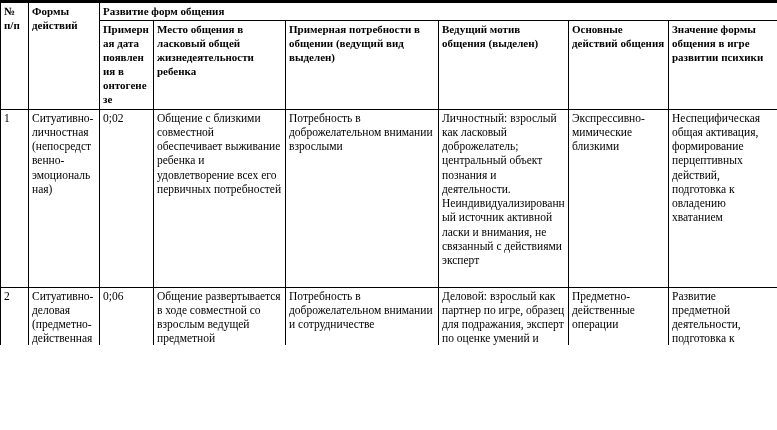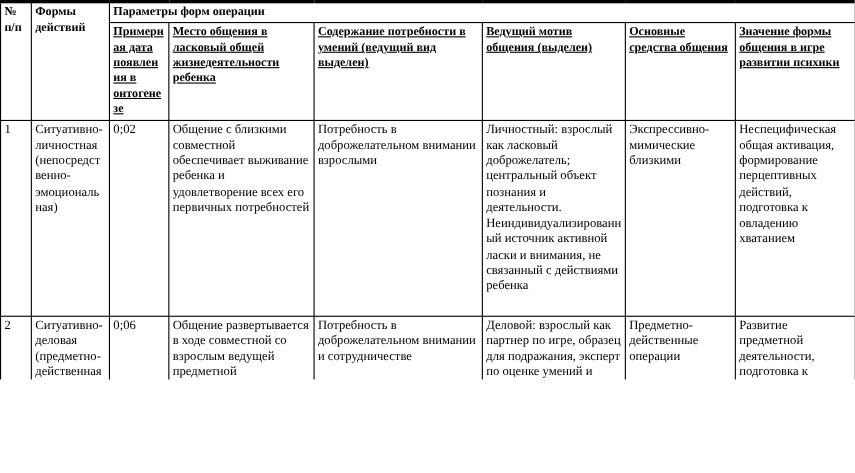--- a/index.html
+++ b/index.html
@@ -40,21 +40,21 @@
     font-weight: bold;
     font-size: 11px;
     line-height: 1.28;
   }
   table.comm-table td {
     font-weight: normal;
     font-size: 11.5px;
     line-height: 1.24;
   }
   tr.hdr-group  { height: 18px; }
-  tr.hdr-sub    { height: 80px; text-decoration: underline; }
+  tr.hdr-sub    { height: 80px; }
   tr.body-row-1 { height: 178px; }
   tr.body-row-2 { height: 147px; }
 </style>
 </head>
 <body>
 
 <div class="page">
   <table class="comm-table">
     <colgroup>
       <col style="width:28px">
@@ -63,39 +63,39 @@
       <col style="width:132px">
       <col style="width:153px">
       <col style="width:130px">
       <col style="width:100px">
       <col style="width:109px">
     </colgroup>
     <thead>
       <tr class="hdr-group">
         <th rowspan="2">№ п/п</th>
         <th rowspan="2">Формы действий</th>
-        <th colspan="6">Параметры форм операции</th>
+        <th colspan="6">Развитие форм общения</th>
       </tr>
       <tr class="hdr-sub">
         <th>Примерная дата появления в онтогенезе</th>
         <th>Место общения в ласковый общей жизнедеятельности ребенка</th>
-        <th>Содержание потребности в умений (ведущий вид выделен)</th>
+        <th>Примерная потребности в общении (ведущий вид выделен)</th>
         <th>Ведущий мотив общения (выделен)</th>
-        <th>Основные средства общения</th>
+        <th>Основные действий общения</th>
         <th>Значение формы общения в игре развитии психики</th>
       </tr>
     </thead>
     <tbody>
       <tr class="body-row-1">
         <td>1</td>
         <td>Ситуативно-личностная (непосредственно-эмоциональная)</td>
         <td>0;02</td>
         <td>Общение с близкими совместной обеспечивает выживание ребенка и удовлетворение всех его первичных потребностей</td>
         <td>Потребность в доброжелательном внимании взрослыми</td>
-        <td>Личностный: взрослый как ласковый доброжелатель; центральный объект познания и деятельности. Неиндивидуализированный источник активной ласки и внимания, не связанный с действиями ребенка</td>
+        <td>Личностный: взрослый как ласковый доброжелатель; центральный объект познания и деятельности. Неиндивидуализированный источник активной ласки и внимания, не связанный с действиями эксперт</td>
         <td>Экспрессивно-мимические близкими</td>
         <td>Неспецифическая общая активация, формирование перцептивных действий, подготовка к овладению хватанием</td>
       </tr>
       <tr class="body-row-2">
         <td>2</td>
         <td>Ситуативно-деловая (предметно-действенная)</td>
         <td>0;06</td>
         <td>Общение развертывается в ходе совместной со взрослым ведущей предметной деятельности и ее обслуживает</td>
         <td>Потребность в доброжелательном внимании и сотрудничестве</td>
         <td>Деловой: взрослый как партнер по игре, образец для подражания, эксперт по оценке умений и знаний. Помощник, организатор и участник совместной предметной деятельности</td>

